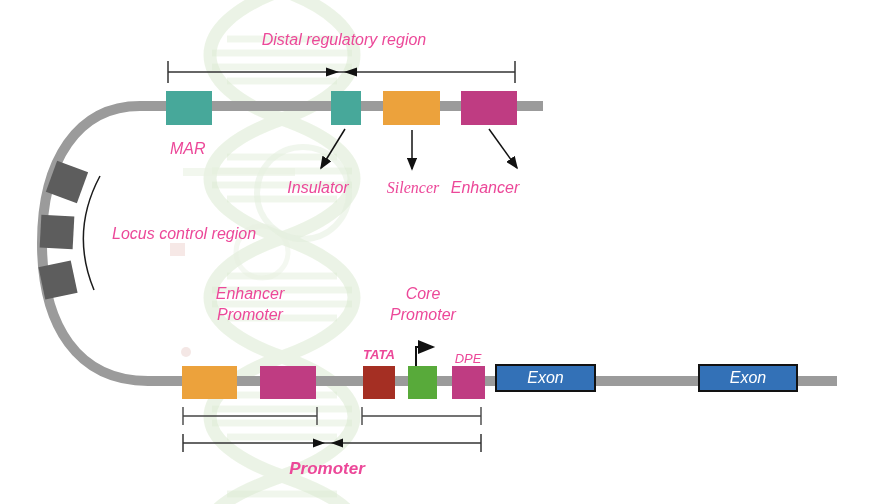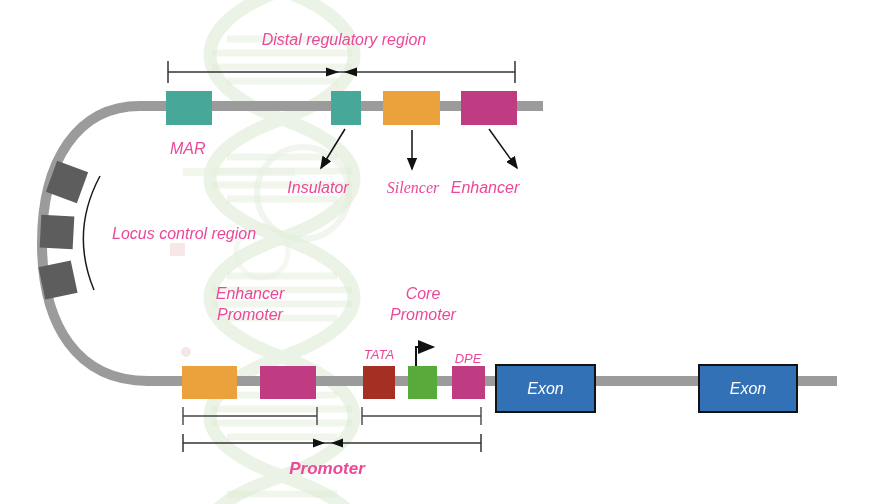--- a/index.html
+++ b/index.html
@@ -24,21 +24,21 @@
   .lbl.small{font-size:13px;}
   .lbl.bold{font-weight:bold;font-size:17px;}
   .box{
     position:absolute;
     height:34px;
     top:91px;
   }
   .box.bottom{top:366px;height:33px;}
   .genebox{
     position:absolute;
-    top:364px;height:49px;
+    top:364px;height:28px;
     border:2px solid #121212;
     box-sizing:border-box;
     display:flex;align-items:center;justify-content:center;
     font-style:italic;font-size:16px;color:#ffffff;
   }
 </style>
 </head>
 <body>
 
 <div id="stage">
@@ -147,17 +147,17 @@
   <div class="lbl center" style="left:344px;top:29px;">Distal regulatory region</div>
   <div class="lbl" style="left:170px;top:138px;">MAR</div>
   <div class="lbl center" style="left:318px;top:177px;">Insulator</div>
   <div class="lbl center" style="left:413px;top:177px;font-family:Liberation Serif, serif;">Silencer</div>
   <div class="lbl center" style="left:485px;top:177px;text-align:right;">Enhancer</div>
   <div class="lbl" style="left:112px;top:223px;">Locus control region</div>
   <div class="lbl center" style="left:250px;top:283px;">Enhancer
 Promoter</div>
   <div class="lbl center" style="left:423px;top:283px;">Core
 Promoter</div>
-  <div class="lbl small center" style="left:379px;top:344px;">TATA</div>
+  <div class="lbl small center" style="left:379px;top:344px;font-weight:bold;">TATA</div>
   <div class="lbl small center" style="left:468px;top:348px;text-align:right;">DPE</div>
   <div class="lbl bold center" style="left:327px;top:458px;">Promoter</div>
 
 </div>
 
 </body></html>

